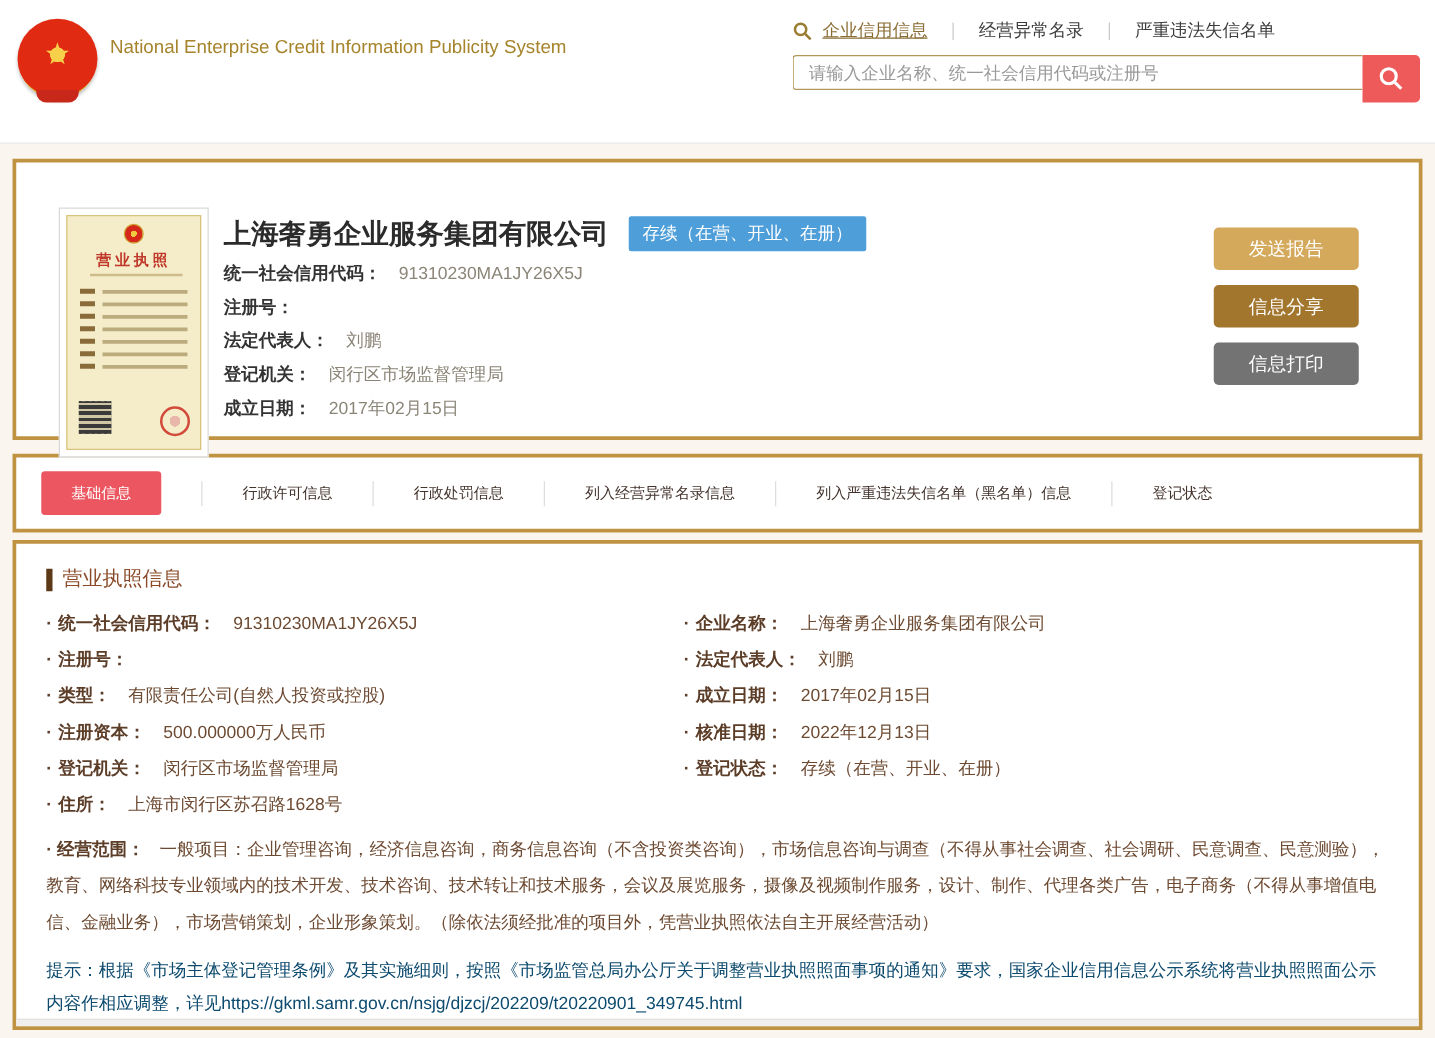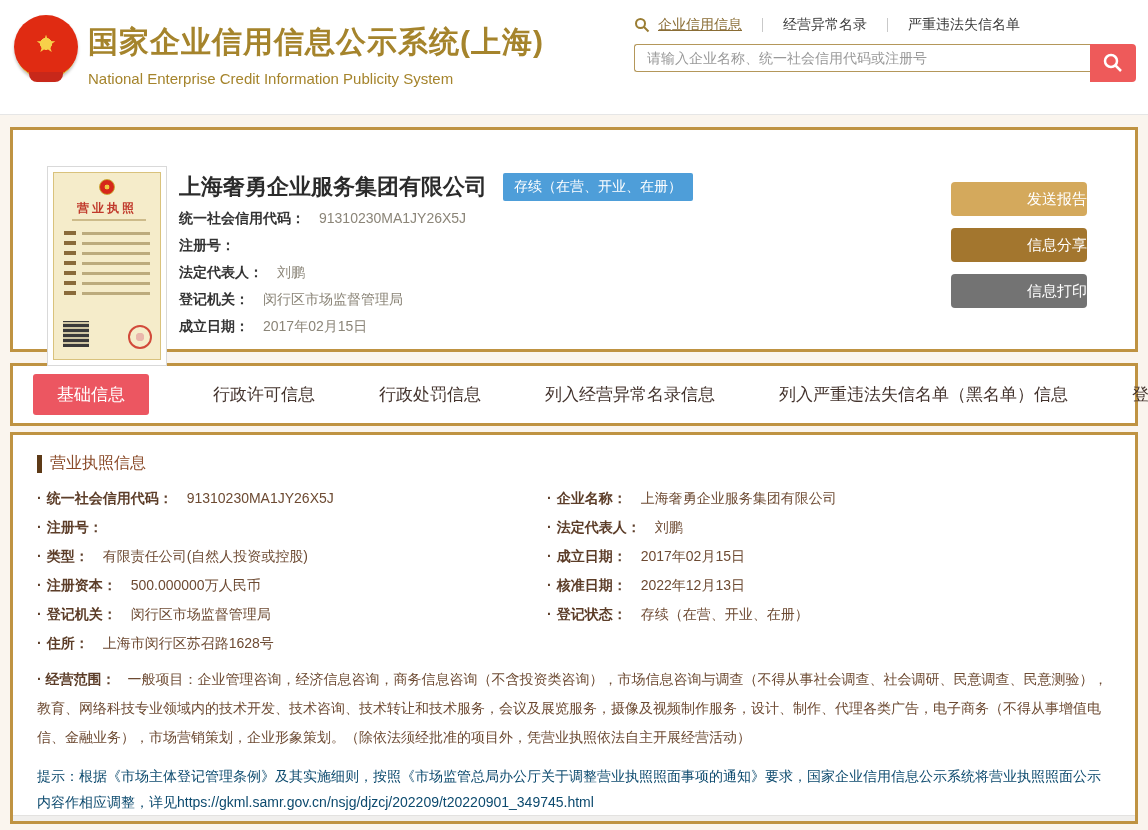--- a/index.html
+++ b/index.html
@@ -56,29 +56,29 @@
               border:2px solid #d24a3a; background:radial-gradient(circle,#e9b6ab 0 30%, transparent 31%); }
 
   .summary-head { position:absolute; left:166px; top:42px; display:flex; align-items:center; }
   .company-name { font-size:22px; font-weight:bold; color:#2b2b2b; }
   .status-badge { margin-left:16px; background:#4e9ed9; color:#fff; font-size:14px; padding:5px 11px; border-radius:2px; white-space:nowrap; }
   .summary-fields { position:absolute; left:166px; top:80px; }
   .srow { display:flex; align-items:baseline; height:27px; font-size:14px; }
   .slabel { font-weight:bold; color:#333; margin-right:14px; }
   .svalue { color:#8b8578; }
   .action-buttons { position:absolute; right:48px; top:52px; display:flex; flex-direction:column; }
-  .abtn { width:136px; height:34px; border:none; border-radius:4px; color:#fff; font-size:15px;
-          margin-bottom:12px; cursor:pointer; font-family:inherit;text-align:right; }
+  .abtn { width:116px; height:34px; border:none; border-radius:4px; color:#fff; font-size:15px;
+          margin-bottom:12px; cursor:pointer; font-family:inherit; }
   .abtn.b1 { background:#d4a95c; }
   .abtn.b2 { background:#a3762e; }
   .abtn.b3 { background:#737373; }
 
   
   .card-tabs { height:63px; margin-bottom:6px; display:flex; align-items:center; padding:0 20px; }
-  .tab { font-size:17px; color:#43332d; cursor:pointer; white-space:nowrap; }
+  .tab { font-size:12px; color:#43332d; cursor:pointer; white-space:nowrap; }
   .tab.active { background:#ec5661; color:#fff; padding:9px 24px; border-radius:3px; }
   .tab-divider { width:1px; height:20px; background:#dddddd; margin:0 32px; }
 
   
   .card-details { position:relative; height:392px; padding:18px 24px; overflow:hidden; }
   .sec-title { display:flex; align-items:center; margin-bottom:16px; }
   .sec-bar { width:5px; height:18px; background:#5d3a17; margin-right:8px; }
   .sec-text { font-size:16px; color:#8a4a28; }
   .fields-grid { display:grid; grid-template-columns:510px 1fr; }
   .frow { display:flex; align-items:baseline; height:29px; font-size:14px; }
@@ -94,21 +94,20 @@
   svg { display:block; }
 </style>
 </head>
 <body>
 
 <header class="site-header">
   <div class="emblem">
       <span class="ribbon"></span>
     </div>
   <div class="title-wrap">
-    <div class="site-title">国家企业信用信息公示系统(上海)</div>
     <div class="site-subtitle">National Enterprise Credit Information Publicity System</div>
   </div>
   <div class="header-right">
     <nav class="top-nav">
       <span class="nav-search-icon">
         <svg width="16" height="16" viewBox="0 0 16 16">
             <circle cx="6.5" cy="6.5" r="4.5" fill="none" stroke="#9a7d33" stroke-width="2"></circle>
             <line x1="10" y1="10" x2="14.5" y2="14.5" stroke="#9a7d33" stroke-width="2"></line>
           </svg>
       </span>

